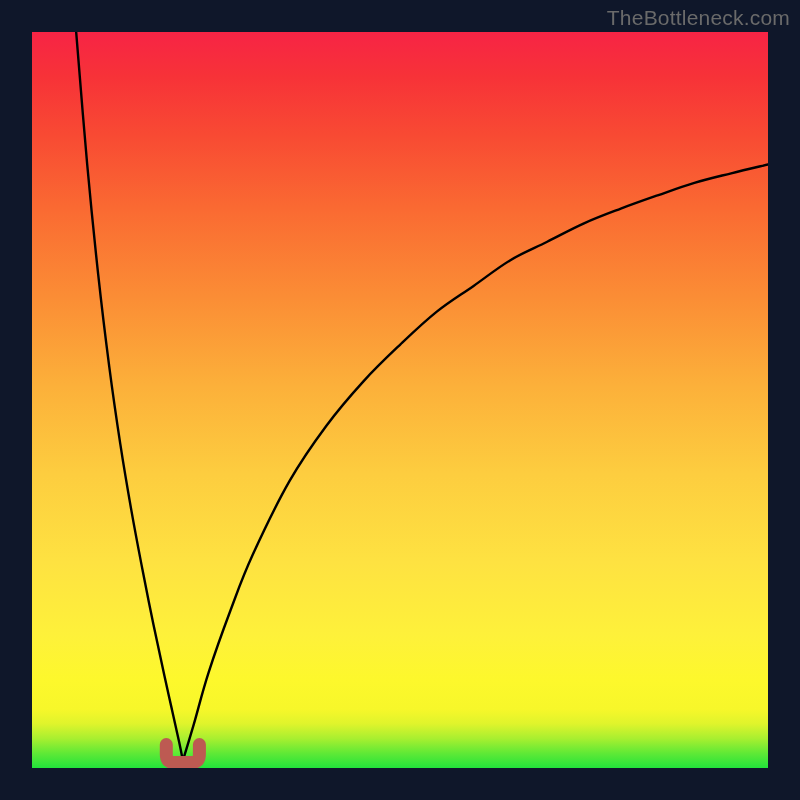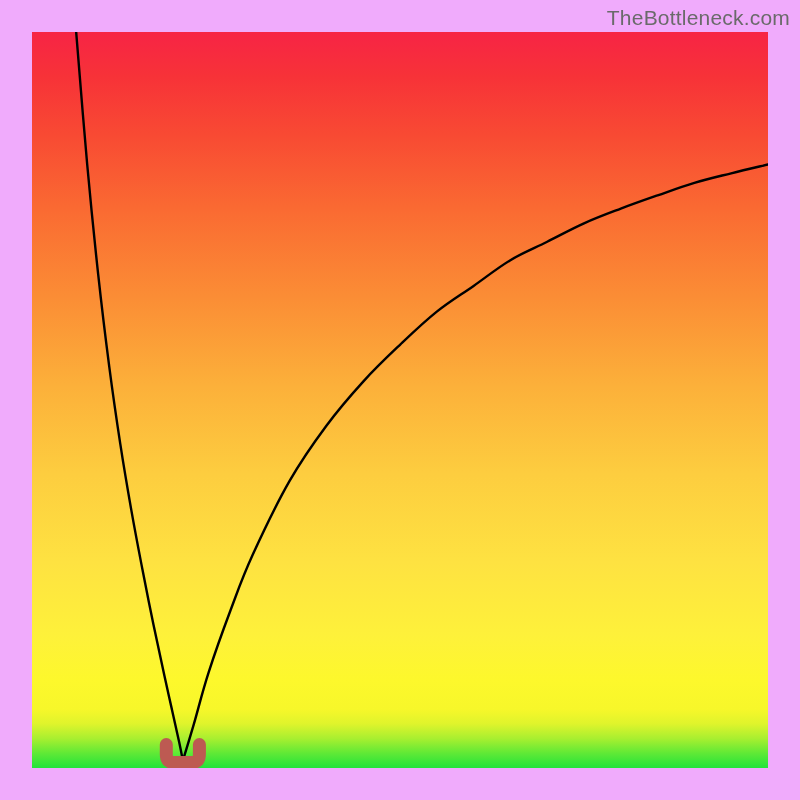--- a/index.html
+++ b/index.html
@@ -8,21 +8,21 @@
     width: 800px;
     height: 800px;
     overflow: hidden;
     background: #000;
     font-family: Arial, Helvetica, sans-serif;
   }
   #stage {
     position: relative;
     width: 800px;
     height: 800px;
-    background: #f0abfc;
+    background: #0f172a;
   }
   #plot-area {
     position: absolute;
     left: 32px;
     top: 32px;
     width: 736px;
     height: 736px;
     overflow: hidden;
     
     background: linear-gradient(

